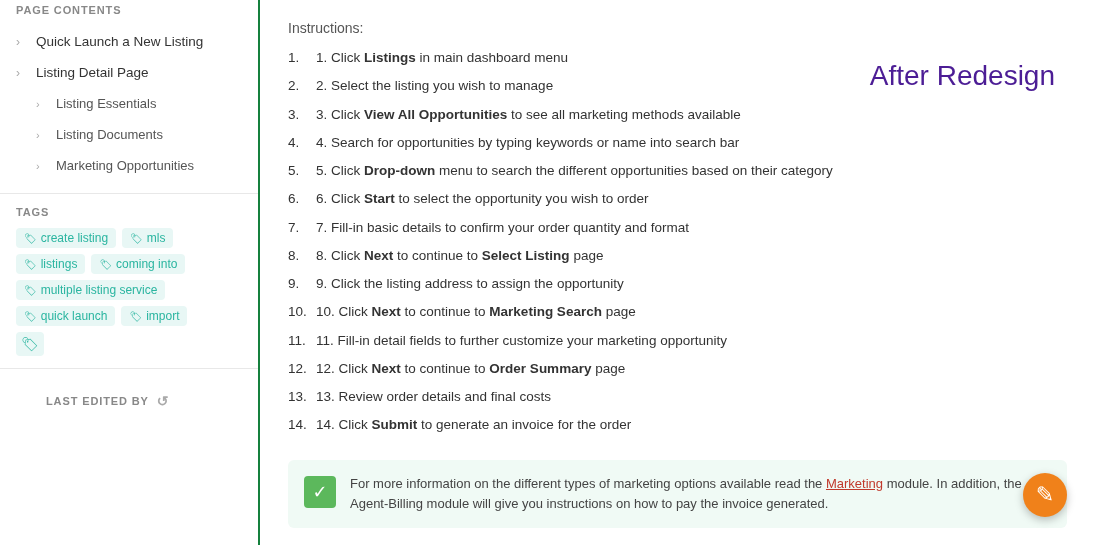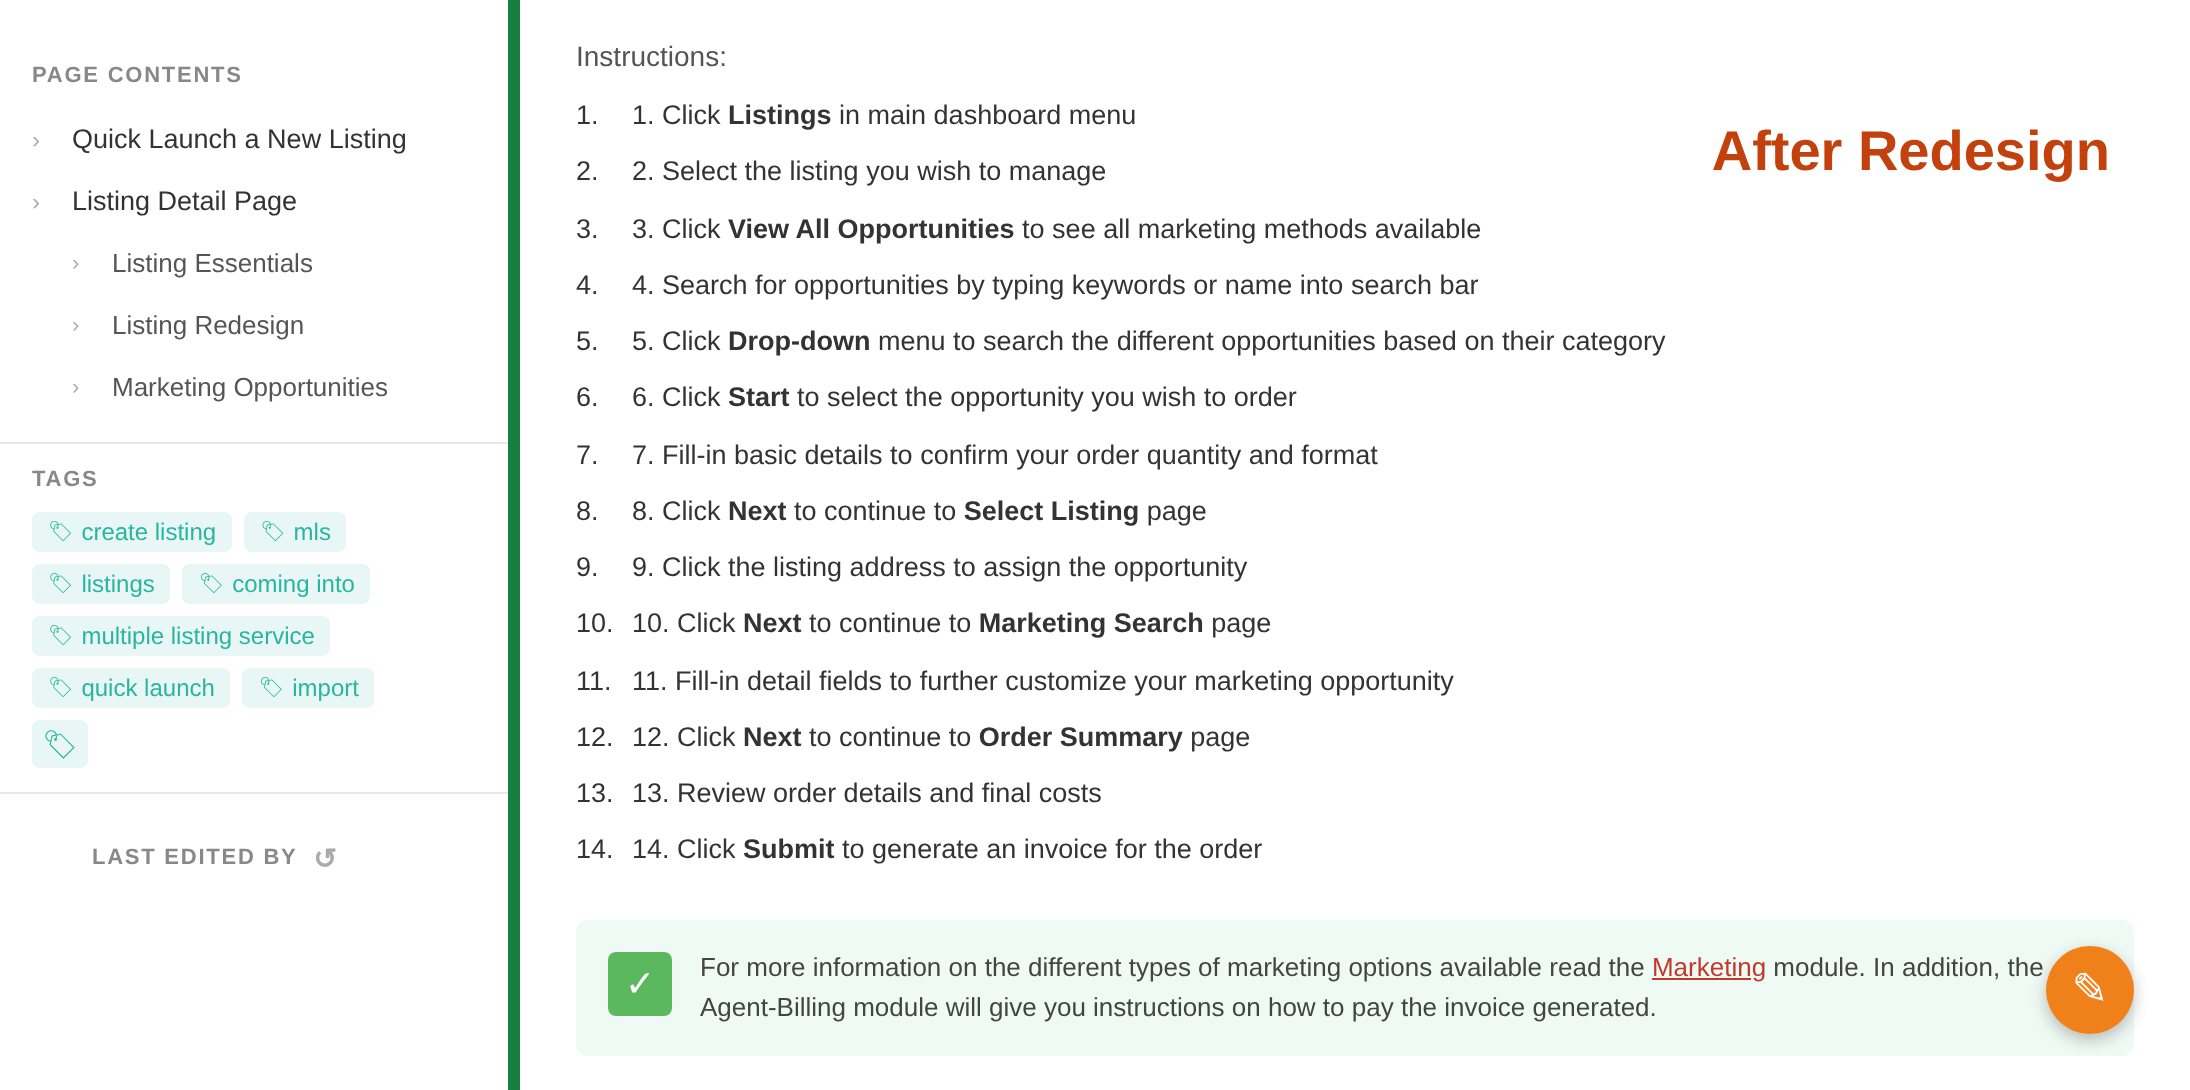--- a/index.html
+++ b/index.html
@@ -11,22 +11,22 @@
       width: 1095px;
       height: 545px;
       overflow: hidden;
       background: #fff;
     }
 
     
     .sidebar {
       width: 260px;
       min-width: 260px;
-      border-right: 6px solid #15803d;
-      padding: 32px 0;
+      border-right: 2px solid #15803d;
+      padding: 4px 0;
       overflow-y: auto;
       background: #fff;
     }
 
     .sidebar-section-label {
       font-size: 11px;
       font-weight: 700;
       color: #888;
       letter-spacing: 0.08em;
       padding: 0 16px 10px 16px;
@@ -162,22 +162,22 @@
     }
     .instructions-list li strong {
       font-weight: 700;
     }
 
     .after-redesign-heading {
       position: absolute;
       top: 60px;
       right: 40px;
       font-size: 28px;
-      font-weight: 700;
-      color: #c2410c;
+      font-weight: 400;
+      color: #4c1d95;
     }
 
     .info-box {
       display: flex;
       align-items: flex-start;
       background: #f0faf5;
       border-radius: 6px;
       padding: 14px 16px;
       gap: 14px;
       margin-top: 10px;
@@ -240,21 +240,21 @@
   <div class="nav-item">
     <span class="chevron">›</span>
     <span>Listing Detail Page</span>
   </div>
   <div class="nav-item sub">
     <span class="chevron">›</span>
     <span>Listing Essentials</span>
   </div>
   <div class="nav-item sub">
     <span class="chevron">›</span>
-    <span>Listing Redesign</span>
+    <span>Listing Documents</span>
   </div>
   <div class="nav-item sub">
     <span class="chevron">›</span>
     <span>Marketing Opportunities</span>
   </div>
 
   <hr class="divider">
 
   <div class="tags-section">
     <div class="tags-section-label">TAGS</div>

